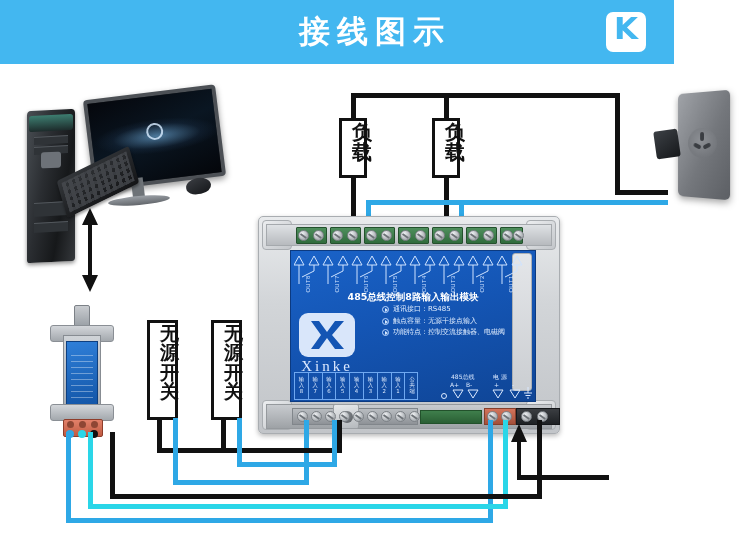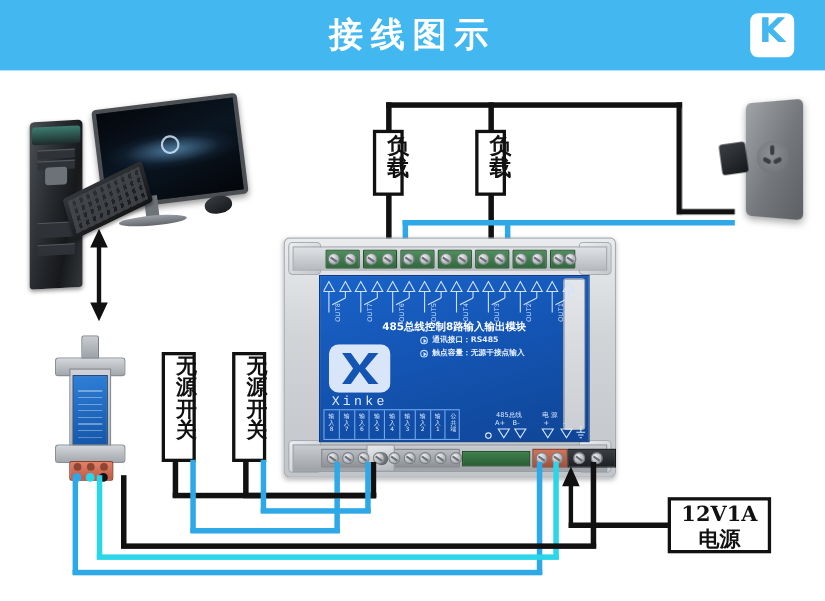--- a/index.html
+++ b/index.html
@@ -12,21 +12,21 @@
   }
   #page {
     position: relative;
     width: 750px; height: 546px;
     background: #ffffff;
   }
 
   
   .header {
     position: absolute; left: 0; top: 0;
-    width: 750px; height: 64px;
+    width: 674px; height: 64px;
     background: #43b7f0;
   }
   .header-title {
     position: absolute; left: 0; top: 11px;
     width: 750px; text-align: center;
     color: #ffffff;
     font-family: "DejaVu Serif", serif;
     font-size: 31px;
     font-weight: bold;
     letter-spacing: 7px;
@@ -320,21 +320,21 @@
     letter-spacing: .3px;
     transform: rotate(-90deg);
     transform-origin: center center;
   }
   .plate-title {
     position: absolute; left: 290px; top: 291px;
     width: 246px; text-align: center;
     color: #ffffff; font-size: 9.5px; font-weight: bold;
     font-family: "DejaVu Sans", sans-serif;
   }
-  .spec-list { position: absolute; left: 382px; top: 304px; width: 150px; font-weight: bold; }
+  .spec-list { position: absolute; left: 382px; top: 304px; width: 150px; }
   .spec-row { position: relative; height: 11.5px; }
   .spec-bullet {
     position: absolute; left: 0; top: 2px;
     width: 7px; height: 7px; border-radius: 50%;
     border: 1px solid #bcd8ff;
   }
   .spec-bullet::after {
     content: ""; position: absolute; left: 1.5px; top: 1px;
     border-left: 3px solid #d6e8ff;
     border-top: 2px solid transparent;
@@ -345,22 +345,22 @@
     font-size: 7px; color: #e3efff; white-space: nowrap;
     font-family: "DejaVu Sans", sans-serif;
   }
   .brand-logo {
     position: absolute; left: 299px; top: 313px;
     width: 56px; height: 44px;
   }
   .brand-name {
     position: absolute; left: 293px; top: 358px;
     width: 68px; text-align: center;
-    color: #dce9ff; font-size: 12px; letter-spacing: 3px;
-    font-family: Liberation Mono, monospace;
+    color: #dce9ff; font-size: 15px; letter-spacing: 3px;
+    font-family: Liberation Serif, serif;
   }
   .in-strip {
     position: absolute; left: 294px; top: 372px;
     width: 124px; height: 28px;
     border: 1px solid #6fa8f0;
   }
   .in-cell {
     position: absolute; top: 0; width: 13.8px; height: 26px;
     border-right: 1px solid #6fa8f0;
   }
@@ -473,24 +473,20 @@
     <span>开</span>
     <span>关</span>
   </div>
   <div class="vbox" style="left:211px; top:320px; width:31px; height:100px; font-size:19px;">
     <span>无</span>
     <span>源</span>
     <span>开</span>
     <span>关</span>
   </div>
 
-  <div class="hbox" style="left:607px; top:452px; width:94px; height:51px; padding-top:2px;">
-    <div style="font-size:19px; line-height:22px;">12V1A</div>
-    <div style="font-size:19px; line-height:22px;">电源</div>
-  </div>
 
   <div class="socket">
     <div class="socket-face">
       <div class="socket-slot" style="left:13px;top:4px;width:4px;height:9px"></div>
       <div class="socket-slot" style="left:6px;top:16px;width:8px;height:4px;transform:rotate(25deg)"></div>
       <div class="socket-slot" style="left:16px;top:16px;width:8px;height:4px;transform:rotate(-25deg)"></div>
     </div>
   </div>
   <div class="plug-body"></div>
 
@@ -622,20 +618,24 @@
 
     <div class="spec-list">
       <div class="spec-row">
         <span class="spec-bullet"></span>
         <span class="spec-text">通讯接口：RS485</span>
       </div>
       <div class="spec-row">
         <span class="spec-bullet"></span>
         <span class="spec-text">触点容量：无源干接点输入</span>
       </div>
+      <div class="spec-row">
+        <span class="spec-bullet"></span>
+        <span class="spec-text">功能特点：控制交流接触器、电磁阀</span>
+      </div>
     </div>
 
     <svg class="brand-logo" viewBox="0 0 56 44">
       <rect x="0" y="0" width="56" height="44" rx="9" fill="#e8f1ff" opacity="0.93"></rect>
       <path d="M12 8 L22 22 L12 36 L20 36 L28 25 L36 36 L45 36 L33 22 L45 8 L36 8 L28 19 L20 8 Z" fill="#1455b4"></path>
     </svg>
     <div class="brand-name">Xinke</div>
 
     <div class="in-strip">
       <div class="in-cell" style="left:0px">

